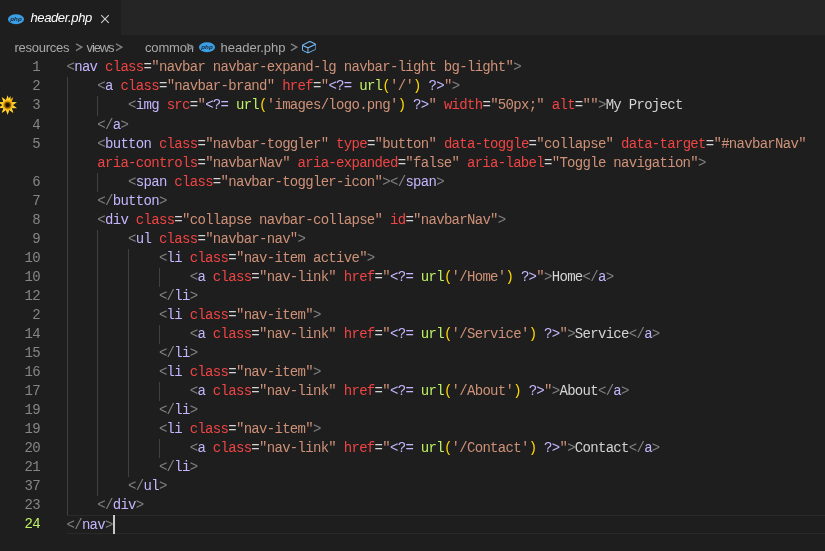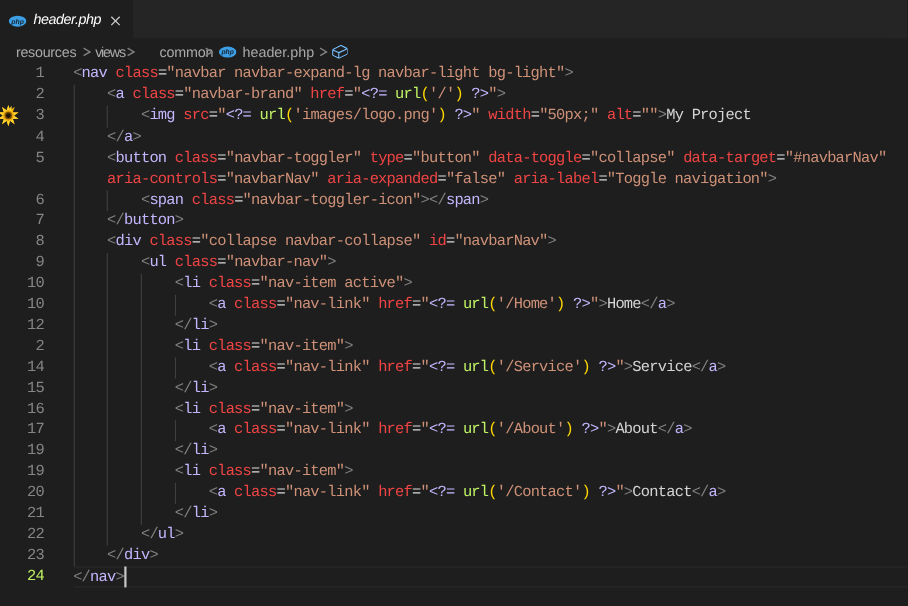--- a/index.html
+++ b/index.html
@@ -97,21 +97,21 @@
 <div class="ln" style="top:286.88px">12</div>
 <div class="ln" style="top:305.92px">2</div>
 <div class="ln" style="top:324.96px">14</div>
 <div class="ln" style="top:344.00px">15</div>
 <div class="ln" style="top:363.04px">16</div>
 <div class="ln" style="top:382.08px">17</div>
 <div class="ln" style="top:401.12px">19</div>
 <div class="ln" style="top:420.16px">19</div>
 <div class="ln" style="top:439.20px">20</div>
 <div class="ln" style="top:458.24px">21</div>
-<div class="ln" style="top:477.28px">22</div>
+<div class="ln" style="top:477.28px">37</div>
 <div class="ln" style="top:496.32px">23</div>
 <div class="ln cur" style="top:515.36px">24</div>
 <span class="glyph">
     <svg width="20" height="20" viewBox="0 0 20 20">
 <g transform="translate(8.6,10.1)">
 <g fill="#f5b402">
           <path id="p1" d="M0,-9.9 L1.9,-3.4 L-1.9,-3.4 Z"></path>
           <use href="#p1" transform="rotate(36)"></use>
           <use href="#p1" transform="rotate(72)"></use>
           <use href="#p1" transform="rotate(108)"></use>

